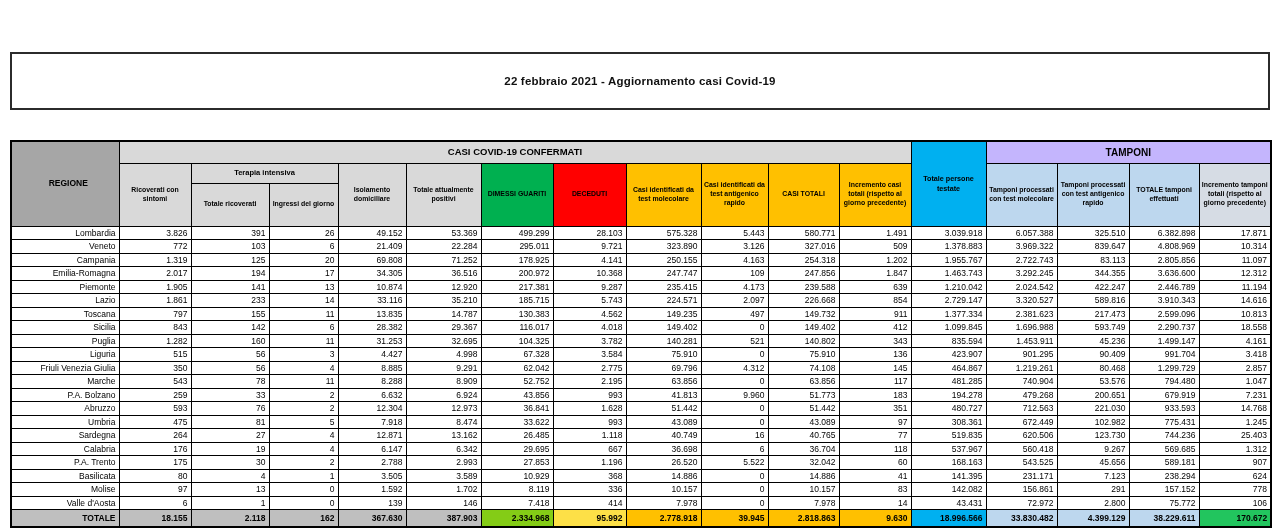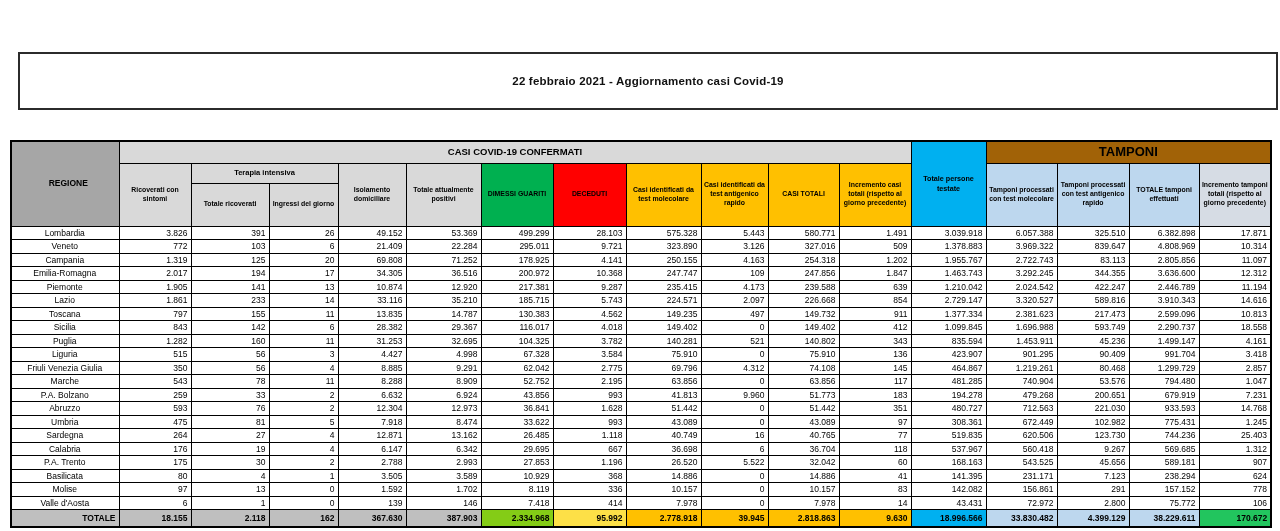--- a/index.html
+++ b/index.html
@@ -1,51 +1,51 @@
 <!DOCTYPE html>
 <html><head>
 <meta charset="utf-8">
 <style>
   * { margin:0; padding:0; box-sizing:border-box; }
   html,body { width:1280px; height:531px; background:#ffffff;
               font-family:"Liberation Sans", sans-serif; color:#000;
               position:relative; overflow:hidden; }
 
-  .header-box { position:absolute; left:18px; top:52px; width:1260px; height:58px;
+  .header-box { position:absolute; left:10px; top:52px; width:1260px; height:58px;
                 border:2px solid #2b2b2b; background:#fff;
                 display:flex; flex-direction:column; justify-content:space-evenly;
                 align-items:center; }
   .header-box .line { font-size:11.5px; font-weight:600; color:#111; letter-spacing:.2px; }
 
   table.covid-table { position:absolute; left:10px; top:140px; width:1260px;
                       border-collapse:collapse; table-layout:fixed;
                       border:2px solid #000; }
   .covid-table th, .covid-table td { border:1px solid #000; overflow:hidden; }
 
   thead th { font-weight:bold; text-align:center; vertical-align:middle;
              padding:1px 2px; background:#D9D9D9; font-size:6.9px; line-height:1.3; }
   thead tr.r1 { height:22px; }
   thead tr.r2 { height:20px; }
   thead tr.r3 { height:43px; }
 
   th.regione-h  { background:#A6A6A6; font-size:8.5px;padding-left:8px; }
   th.casi-bar   { background:#D9D9D9; font-size:9.5px; }
-  th.tamponi-bar{ background:#a16207; font-size:13px; }
+  th.tamponi-bar{ background:#c4b5fd; font-size:10px; }
   th.ti-bar     { background:#D9D9D9; font-size:7.5px; }
   th.green-h { background:#00B050; }
   th.red-h   { background:#FF0000; }
   th.amber-h { background:#FFC000; }
   th.cyan-h  { background:#00B0F0; font-size:7.2px; }
   th.lblue-h { background:#BDD7EE; }
   th.inc-h   { background:#D6DCE4; }
 
   tbody td { background:#fff; font-size:8.5px; height:13.5px; padding:0 3px;
              white-space:nowrap; }
   tbody td.num { text-align:right; }
-  tbody td.region { text-align:center; padding-left:2px; }
+  tbody td.region { text-align:right; padding-left:2px; }
 
   tfoot td { background:#BFBFBF; font-weight:bold; font-size:8.5px; height:17px;
              padding:0 3px; text-align:right; white-space:nowrap; border-top:2px solid #000; }
   tfoot td:nth-child(1)  { }
   tfoot td:nth-child(7)  { background:#84cc16; }
   tfoot td:nth-child(8)  { background:#fde047; }
   tfoot td:nth-child(9), tfoot td:nth-child(10),
   tfoot td:nth-child(11), tfoot td:nth-child(12) { background:#FFC000; }
   tfoot td:nth-child(13) { background:#00B0F0; }
   tfoot td:nth-child(14), tfoot td:nth-child(15),

